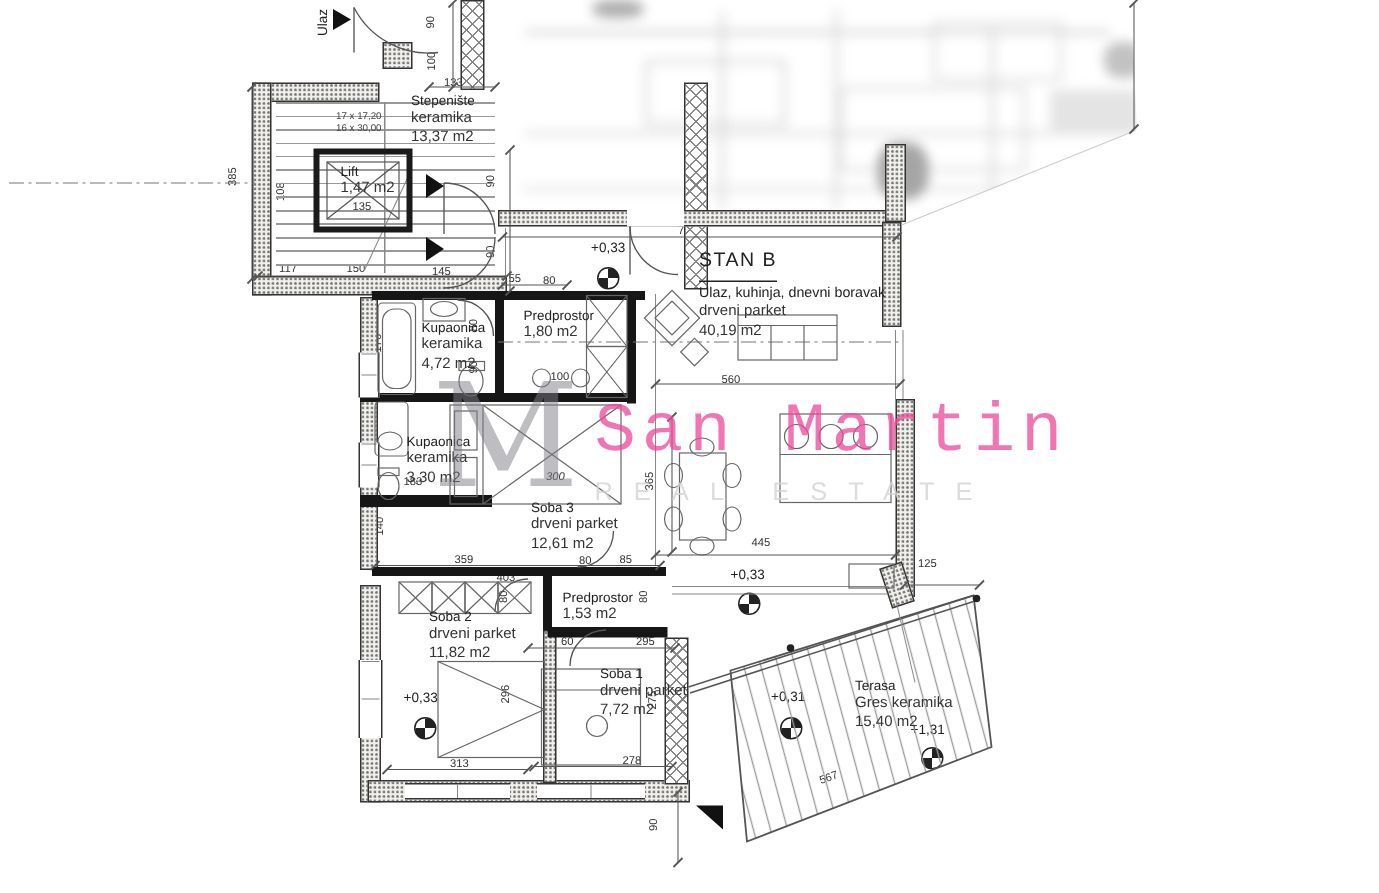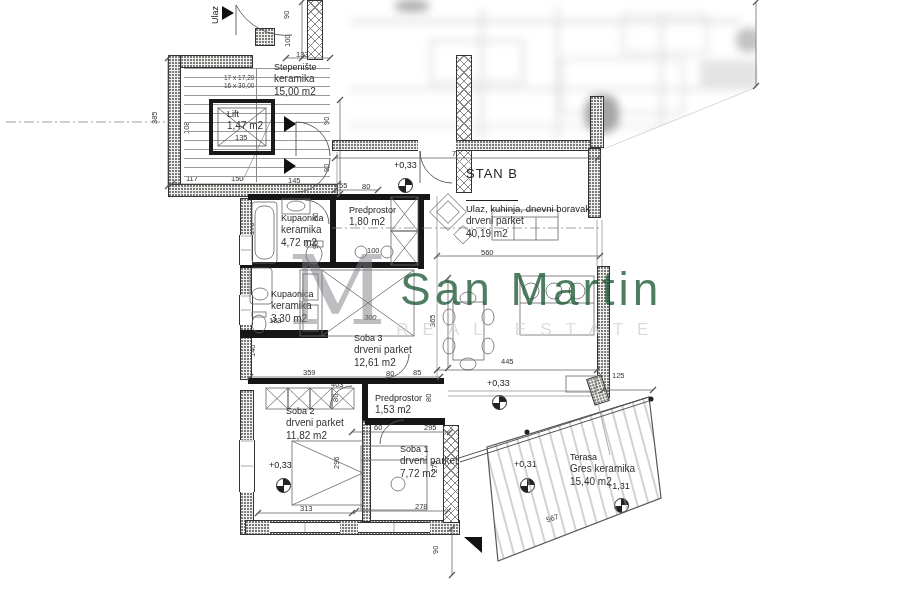--- a/index.html
+++ b/index.html
@@ -16,32 +16,32 @@
   .win{position:absolute;background:#fff;border-top:1px solid #333;border-bottom:1px solid #333;box-sizing:border-box;}
   .winv{position:absolute;background:#fff;border-left:1px solid #333;border-right:1px solid #333;box-sizing:border-box;}
   
   .stairs{position:absolute;left:184px;top:68px;width:146px;height:114px;
     background-image:repeating-linear-gradient(180deg,#999 0 1px,transparent 1px 9px);}
   .stairs-mid{position:absolute;left:256px;top:68px;width:1px;height:114px;background:#888;}
   
   .rlabel{position:absolute;line-height:1.25;white-space:nowrap;}
   .rname{font-size:9px;color:#222;}
   .rsub{font-size:10px;color:#333;}
-  .stanb .rname{font-size:13px;letter-spacing:1px;border-bottom:1px solid #222;display:inline-block;padding-bottom:18px;margin-bottom:2px;}
+  .stanb .rname{font-size:13px;letter-spacing:1px;border-bottom:1px solid #222;display:inline-block;padding-bottom:6px;margin-bottom:2px;}
   .stanb .rdesc{font-size:9.5px;color:#222;}
   .dim{position:absolute;font-size:7.5px;color:#333;white-space:nowrap;transform-origin:left top;}
   .vert{writing-mode:vertical-rl;transform:rotate(180deg);}
   .elev-label{position:absolute;font-size:9px;color:#222;}
   .elev-marker{position:absolute;width:15px;height:15px;border-radius:50%;border:1px solid #222;box-sizing:border-box;
     background:conic-gradient(from 0deg,#222 0 90deg,#fff 90deg 180deg,#222 180deg 270deg,#fff 270deg 360deg);}
   .stairnote{position:absolute;font-size:6.5px;color:#444;line-height:1.3;}
   
   .wm{position:absolute;left:288px;top:248px;display:flex;align-items:flex-start;pointer-events:none;}
   .wm-logo{font-family:"DejaVu Serif",serif;font-size:96px;line-height:0.9;color:#7d7d86;opacity:.5;margin-right:10px;}
-  .wm-t1{font-family:Liberation Sans, sans-serif;font-size:46px;color:#14532d;opacity:.75;letter-spacing:4px;margin-top:14px;text-align:right;}
+  .wm-t1{font-family:Liberation Mono, monospace;font-size:46px;color:#ec4899;opacity:.75;letter-spacing:4px;margin-top:14px;}
   .wm-t2{font-family:Liberation Sans, sans-serif;font-size:17px;color:#d4d4d8;opacity:.8;letter-spacing:14px;margin-top:4px;}
   
   .blurzone{position:absolute;left:0;top:0;width:919px;height:595px;
     clip-path:polygon(332px 0px,754px 0px,758px 86px,600px 152px,332px 152px);}
   .blurinner{position:absolute;left:0;top:0;width:100%;height:100%;filter:blur(4px);opacity:.6;}
   .b-sh{position:absolute;}
   svg.overlay{position:absolute;left:0;top:0;z-index:6;}
   .z1{z-index:1}.z2{z-index:2}.z3{z-index:3}.z4{z-index:4}.z7{z-index:7}.z8{z-index:8}
 </style>
 </head>
@@ -305,21 +305,21 @@
         <line x1="327" y1="61" x2="333" y2="55" stroke-width="1.2"></line>
       </g>
   </svg>
 
   <div class="rlabel z7" style="left:210px;top:6px">
     <div class="rname vert">Ulaz</div>
   </div>
   <div class="rlabel z7" style="left:274px;top:62px">
     <div class="rname">Stepenište</div>
     <div class="rsub">keramika</div>
-    <div class="rsub">15,00 m2</div>
+    <div class="rsub">13,37 m2</div>
   </div>
   <div class="stairnote z7" style="left:224px;top:74px">
     <div>17 x 17,20</div>
     <div>16 x 30,00</div>
   </div>
   <div class="rlabel z7" style="left:227px;top:109px">
     <div class="rname">Lift</div>
     <div class="rsub">1,47 m2</div>
   </div>
   <div class="rlabel stanb z7" style="left:466px;top:163px">

